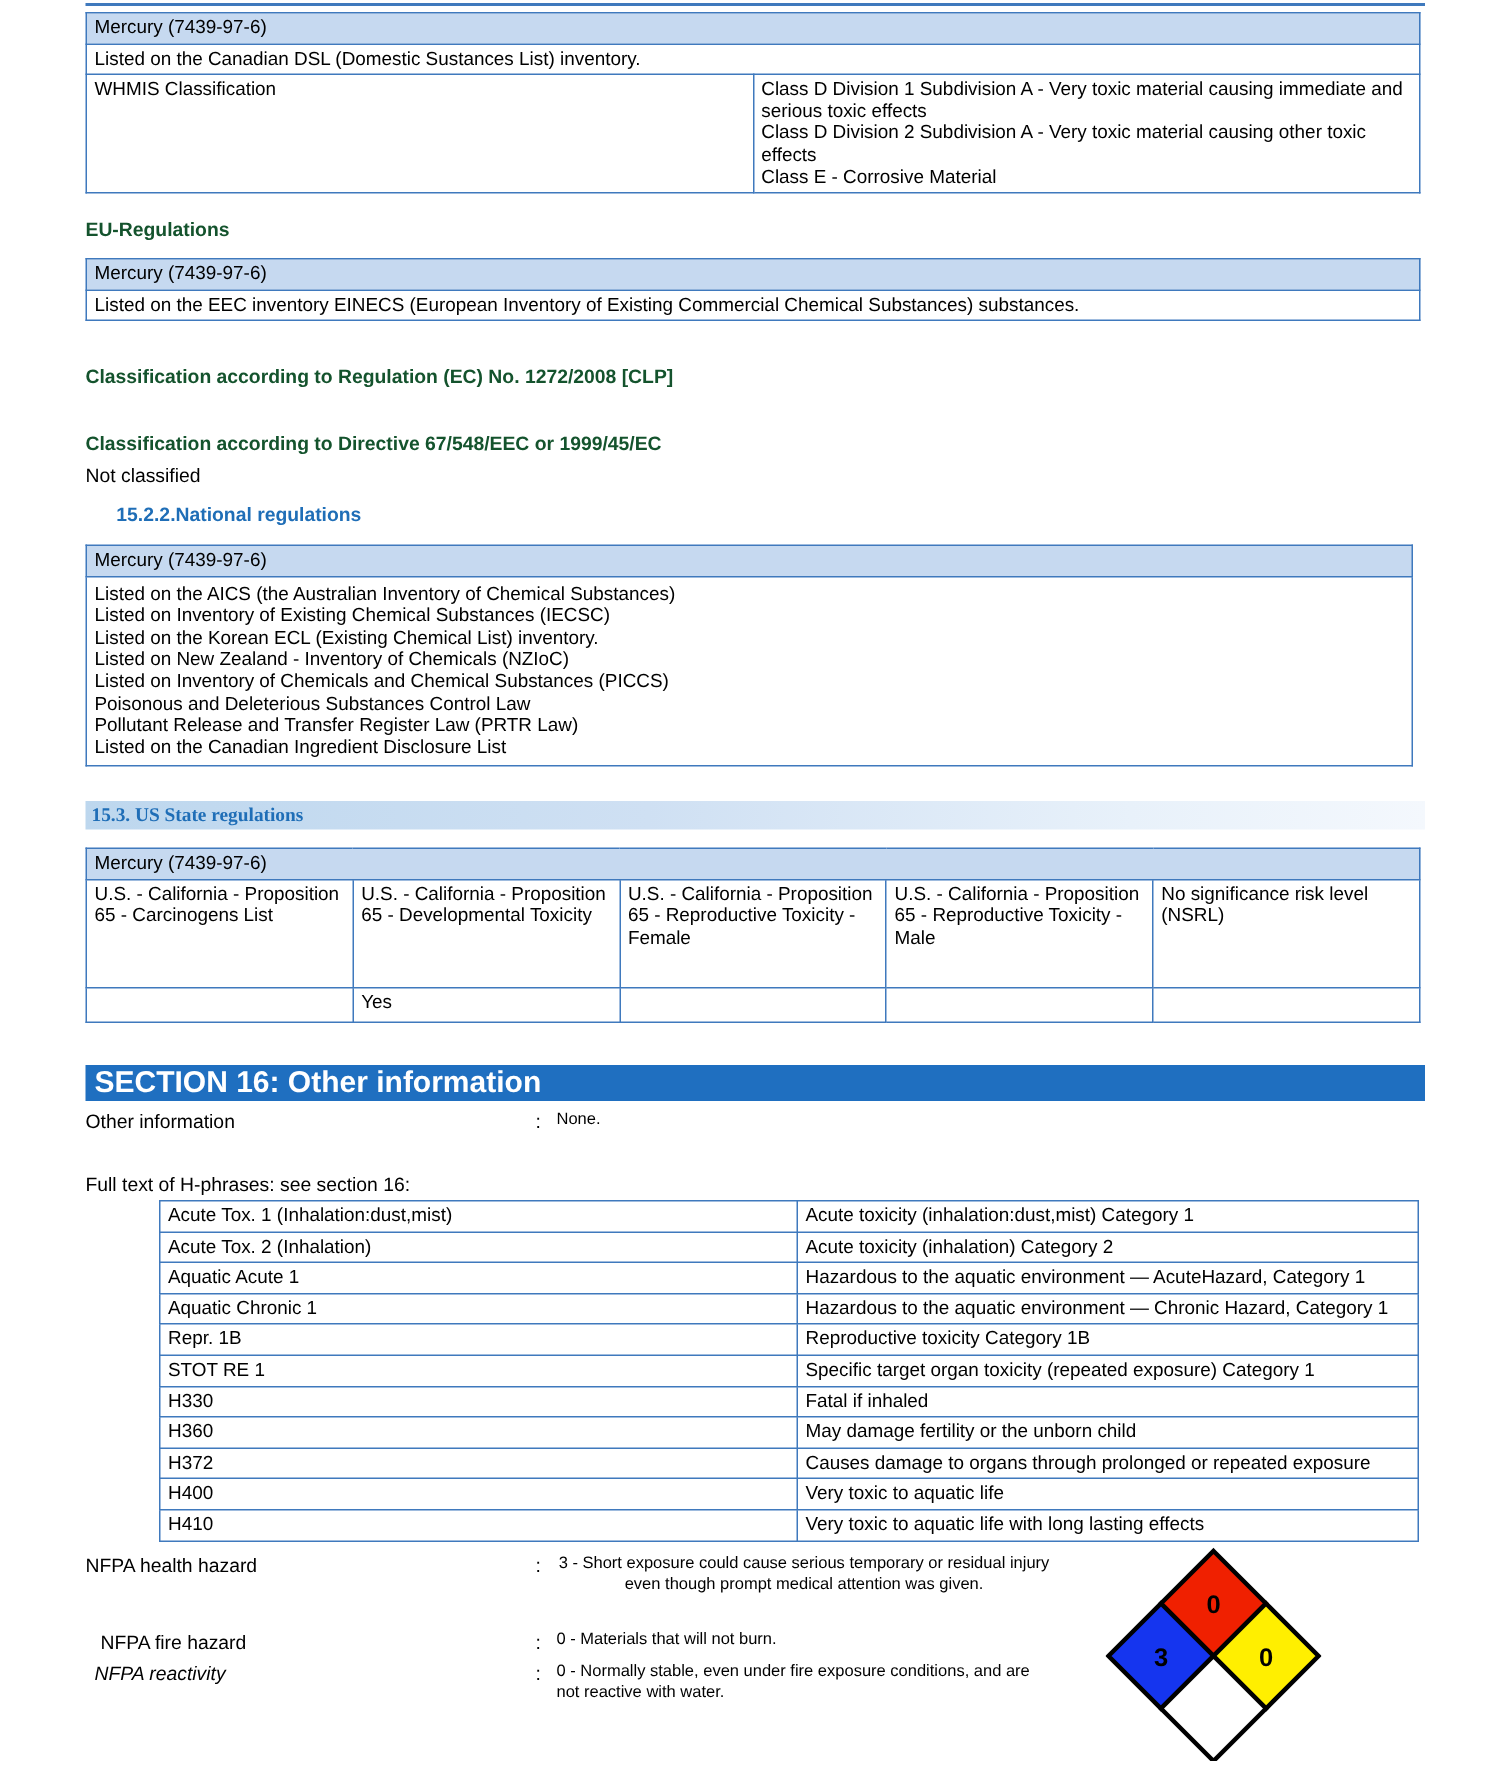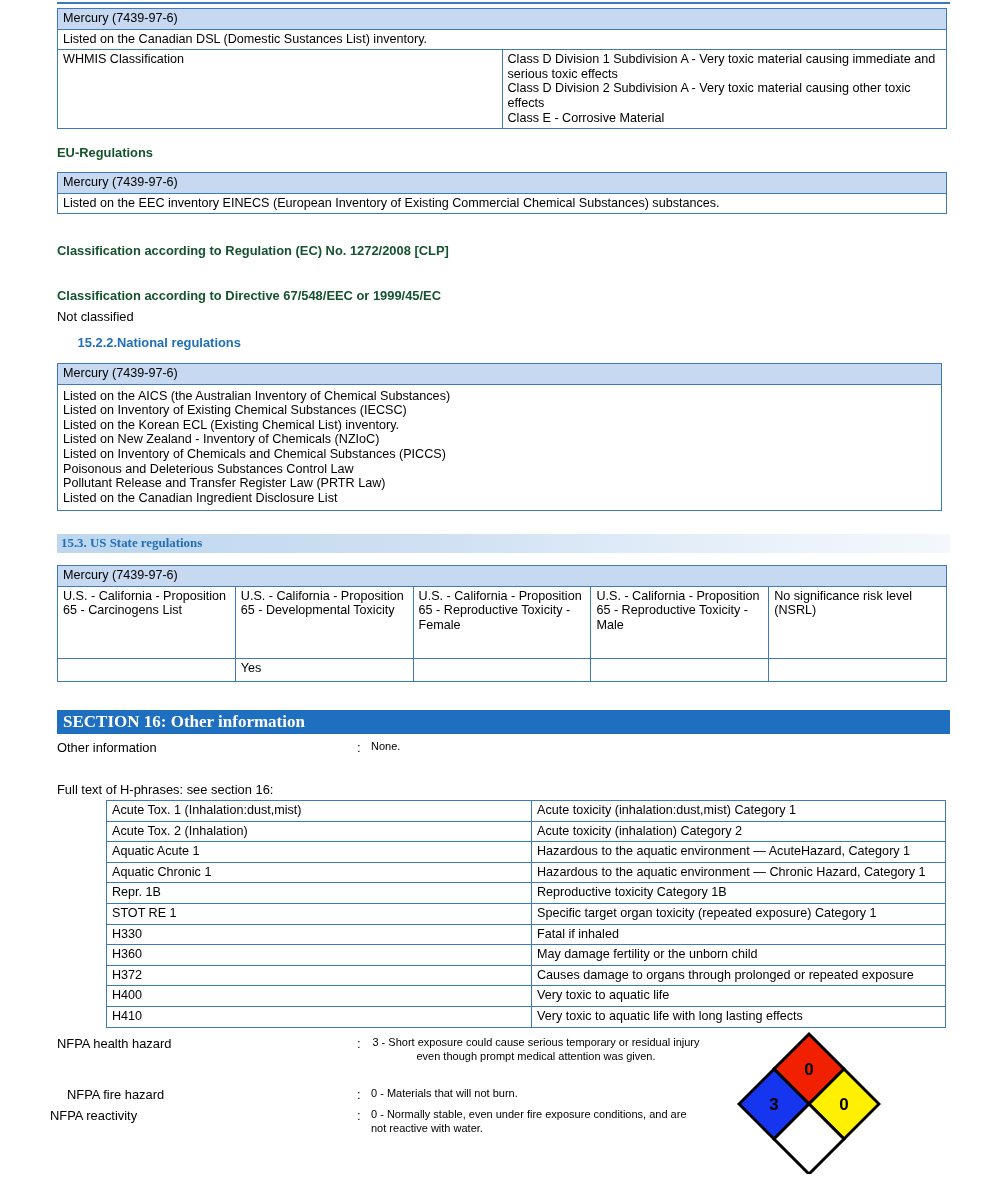--- a/index.html
+++ b/index.html
@@ -98,26 +98,25 @@
 
   
   .section-bar {
     position: absolute;
     left: 57px;
     width: 893px;
     height: 24px;
     background: #1f6fc0;
     color: #ffffff;
     font-weight: bold;
-    font-size: 17px;
+    font-size: 20px;
     line-height: 24px;
     padding-left: 6px;
     box-sizing: border-box;
     white-space: nowrap;
-    font-family: Liberation Serif, serif;
   }
 
   
   .kv-key {
     position: absolute;
     font-size: 12.9px;
     white-space: nowrap;
   }
   .kv-colon {
     position: absolute;
@@ -302,21 +301,21 @@
     </table>
 
   <div class="kv-key" style="left:57px; top:1036px;">NFPA health hazard</div>
   <div class="kv-colon" style="top:1036px;">:</div>
   <div class="kv-val wrap" style="top:1036px;text-align:center;">3 - Short exposure could cause serious temporary or residual injury even though prompt medical attention was given.</div>
 
   <div class="kv-key" style="left:67px; top:1087px;">NFPA fire hazard</div>
   <div class="kv-colon" style="top:1087px;">:</div>
   <div class="kv-val wrap" style="top:1087px;">0 - Materials that will not burn.</div>
 
-  <div class="kv-key" style="left:50px; top:1108px;">NFPA reactivity</div>
+  <div class="kv-key" style="left:63px; top:1108px;font-style:italic;">NFPA reactivity</div>
   <div class="kv-colon" style="top:1108px;">:</div>
   <div class="kv-val wrap" style="top:1108px;">0 - Normally stable, even under fire exposure conditions, and are not reactive with water.</div>
 
   <div class="nfpa">
     <svg width="144" height="144" viewBox="0 0 144 144" xmlns="http://www.w3.org/2000/svg">
 
       <polygon points="72,4 107,39 72,74 37,39" fill="#f02000" stroke="#000000" stroke-width="3"></polygon>
 
       <polygon points="37,39 72,74 37,109 2,74" fill="#1535ef" stroke="#000000" stroke-width="3"></polygon>
 

